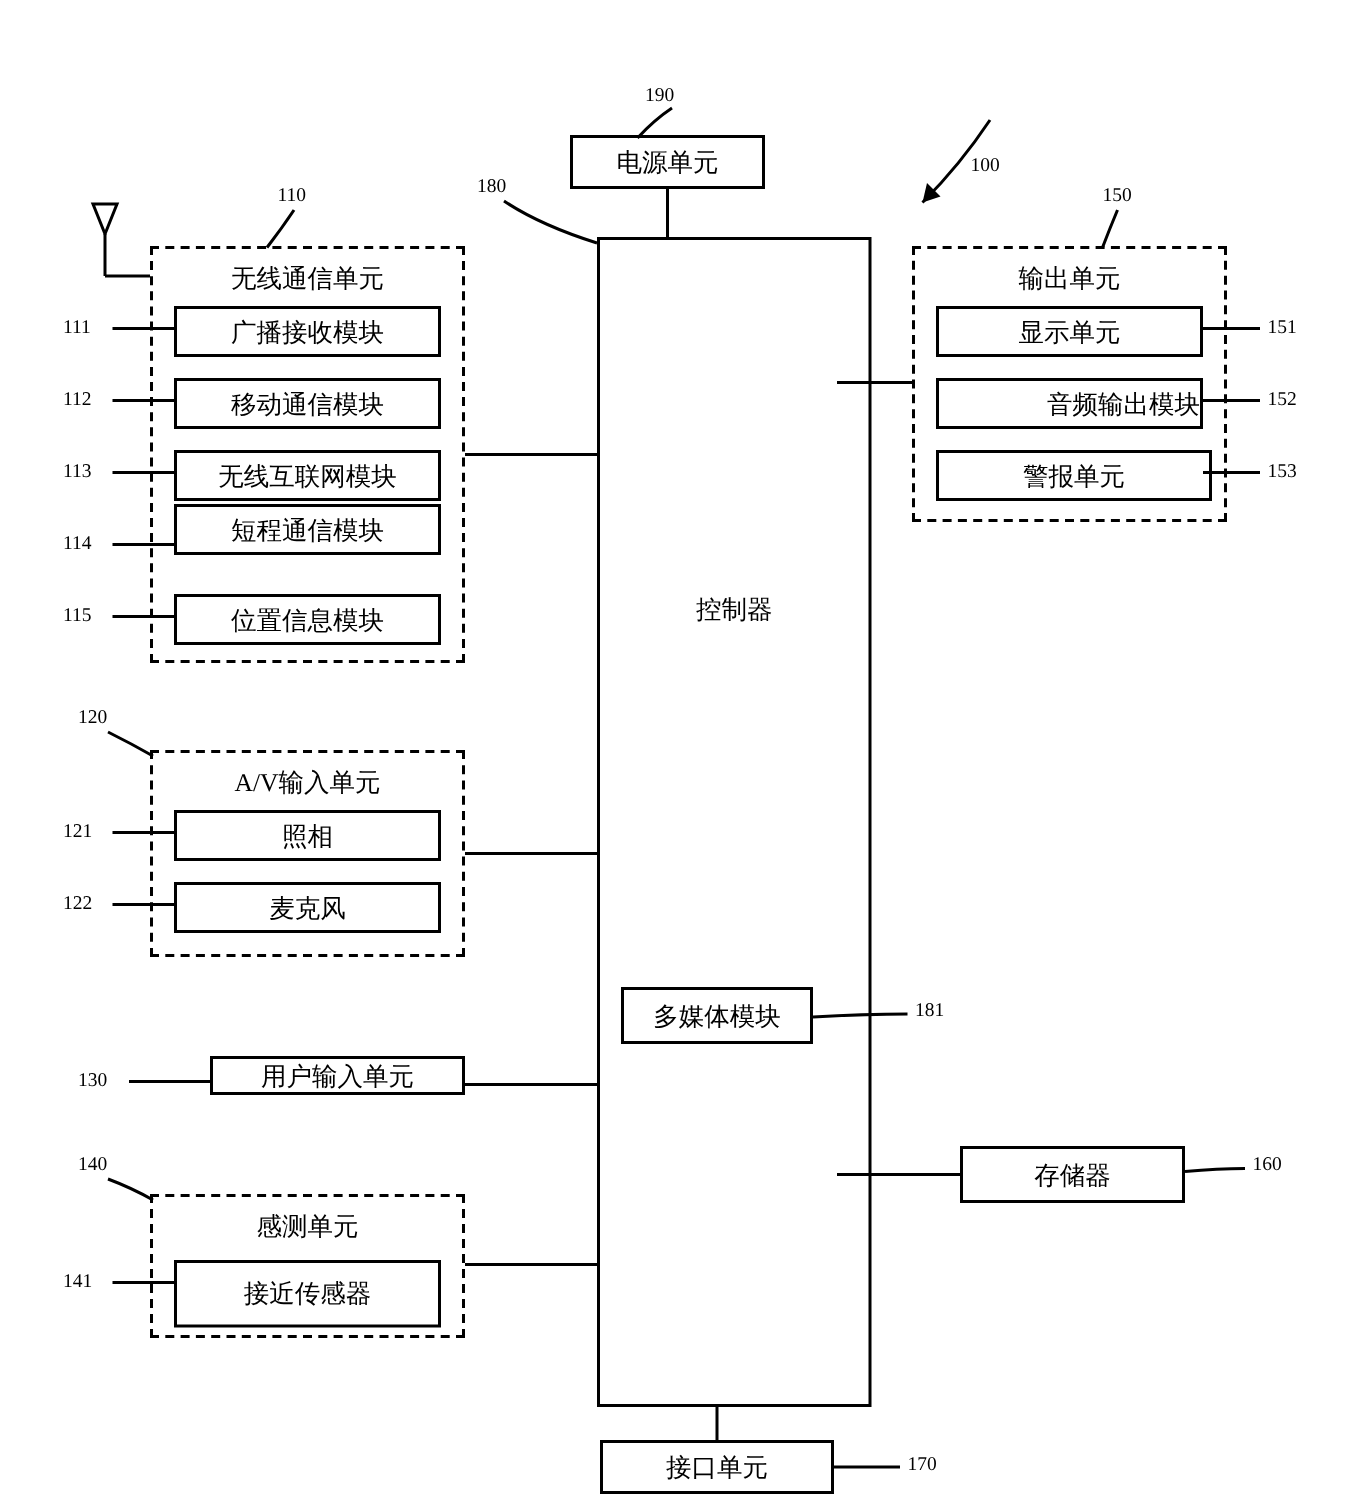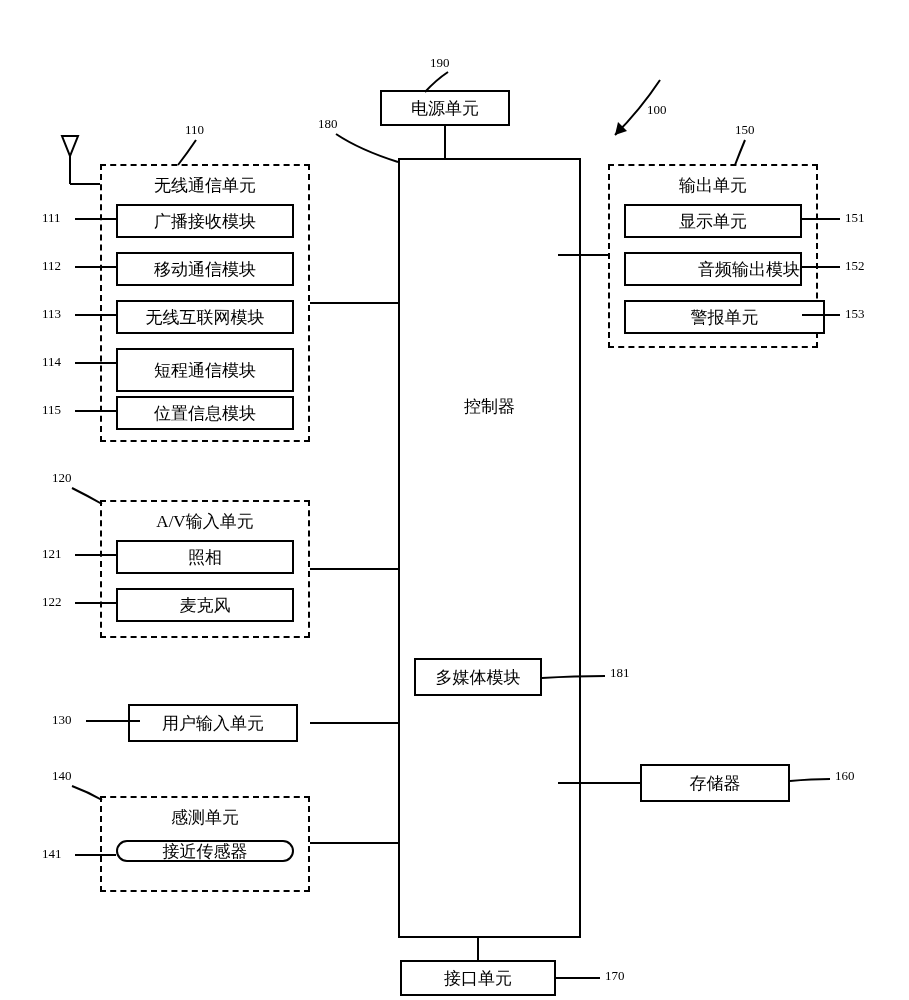--- a/index.html
+++ b/index.html
@@ -90,21 +90,21 @@
 </div>
 <div class="box" style="left:116px; top:204px; width:178px; height:34px;">
     <span>广播接收模块</span>
   </div>
 <div class="box" style="left:116px; top:252px; width:178px; height:34px;">
     <span>移动通信模块</span>
   </div>
 <div class="box" style="left:116px; top:300px; width:178px; height:34px;">
     <span>无线互联网模块</span>
   </div>
-<div class="box" style="left:116px; top:348px; width:178px; height:44px;">
+<div class="box" style="left:116px; top:336px; width:178px; height:34px;">
     <span>短程通信模块</span>
   </div>
 <div class="box" style="left:116px; top:396px; width:178px; height:34px;">
     <span>位置信息模块</span>
   </div>
 
 <div class="ref" style="left:185px; top:122px;">110</div>
 <svg class="lead" style="left:0;top:0" width="909" height="1000">
     <path d="M196 140 Q188 152 178 165" stroke="#000" fill="none" stroke-width="2"></path>
   </svg>
@@ -156,33 +156,33 @@
 <svg class="lead" style="left:0;top:0" width="909" height="1000">
     <path d="M75 555 Q96 555 116 555" stroke="#000" fill="none" stroke-width="2"></path>
   </svg>
 <div class="ref" style="left:42px; top:594px;">122</div>
 <svg class="lead" style="left:0;top:0" width="909" height="1000">
     <path d="M75 603 Q96 603 116 603" stroke="#000" fill="none" stroke-width="2"></path>
   </svg>
 
 <div class="line hline" style="left:310px; top:568px; width:88px;"></div>
 
-<div class="box" style="left:128px; top:704px; width:170px; height:38px;text-align:right;">
+<div class="box" style="left:140px; top:704px; width:170px; height:26px;text-align:right;">
     <span>用户输入单元</span>
   </div>
 <div class="ref" style="left:52px; top:712px;">130</div>
 <svg class="lead" style="left:0;top:0" width="909" height="1000">
     <path d="M86 721 Q112 721 140 721" stroke="#000" fill="none" stroke-width="2"></path>
   </svg>
 <div class="line hline" style="left:310px; top:722px; width:88px;"></div>
 
 <div class="group" style="left:100px; top:796px; width:210px; height:96px;">
   <div class="group-title">感测单元</div>
 </div>
-<div class="box" style="left:116px; top:840px; width:178px; height:22px;border-radius:14px;">
+<div class="box" style="left:116px; top:840px; width:178px; height:45px;">
     <span>接近传感器</span>
   </div>
 <div class="ref" style="left:52px; top:768px;">140</div>
 <svg class="lead" style="left:0;top:0" width="909" height="1000">
     <path d="M72 786 Q88 792 102 800" stroke="#000" fill="none" stroke-width="2"></path>
   </svg>
 <div class="ref" style="left:42px; top:846px;">141</div>
 <svg class="lead" style="left:0;top:0" width="909" height="1000">
     <path d="M75 855 Q96 855 116 855" stroke="#000" fill="none" stroke-width="2"></path>
   </svg>
@@ -190,21 +190,21 @@
 
 <div class="group" style="left:608px; top:164px; width:210px; height:184px;">
   <div class="group-title">输出单元</div>
 </div>
 <div class="box" style="left:624px; top:204px; width:178px; height:34px;font-family:Liberation Serif, serif;">
     <span>显示单元</span>
   </div>
 <div class="box" style="left:624px; top:252px; width:178px; height:34px;justify-content:flex-end;">
     <span>音频输出模块</span>
   </div>
-<div class="box" style="left:624px; top:300px; width:201px; height:34px;">
+<div class="box" style="left:624px; top:300px; width:184px; height:34px;">
     <span>警报单元</span>
   </div>
 
 <div class="ref" style="left:735px; top:122px;">150</div>
 <svg class="lead" style="left:0;top:0" width="909" height="1000">
     <path d="M745 140 Q740 152 735 165" stroke="#000" fill="none" stroke-width="2"></path>
   </svg>
 <div class="ref" style="left:845px; top:210px;">151</div>
 <svg class="lead" style="left:0;top:0" width="909" height="1000">
     <path d="M840 219 Q820 219 802 219" stroke="#000" fill="none" stroke-width="2"></path>

